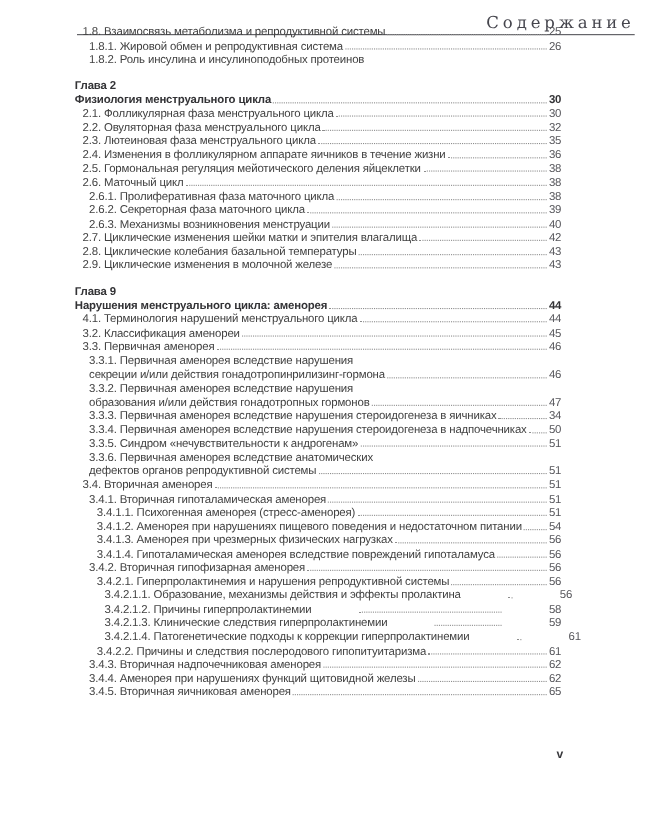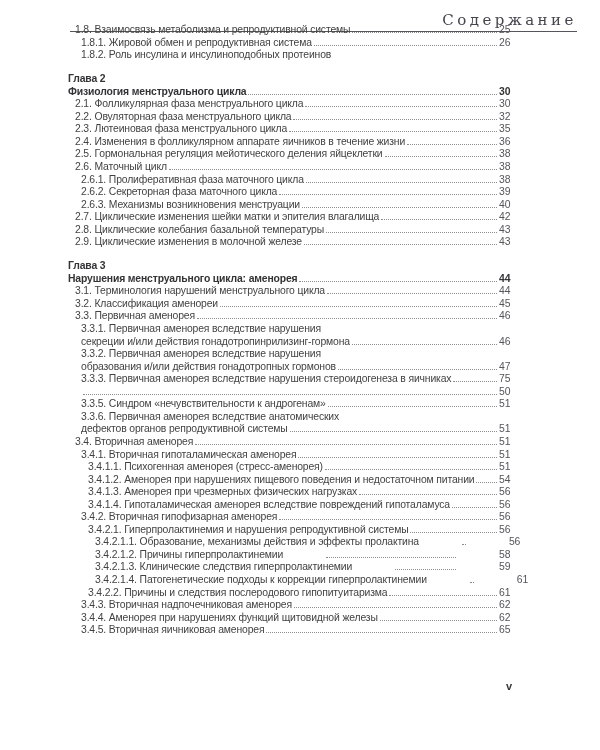--- a/index.html
+++ b/index.html
@@ -159,30 +159,30 @@
     <span class="entry-text">2.8. Циклические колебания базальной температуры</span>
     <span class="dot-leader"></span>
     <span class="entry-page">43</span>
   </div>
       <div class="toc-row level-1">
     <span class="entry-text">2.9. Циклические изменения в молочной железе</span>
     <span class="dot-leader"></span>
     <span class="entry-page">43</span>
   </div>
       <div class="toc-row level-0 bold gap-before">
-    <span class="entry-text">Глава 3</span>
+    <span class="entry-text">Глава 9</span>
 
   </div>
       <div class="toc-row level-0 bold">
     <span class="entry-text">Нарушения менструального цикла: аменорея</span>
     <span class="dot-leader"></span>
     <span class="entry-page">44</span>
   </div>
       <div class="toc-row level-1">
-    <span class="entry-text">3.1. Терминология нарушений менструального цикла</span>
+    <span class="entry-text">4.1. Терминология нарушений менструального цикла</span>
     <span class="dot-leader"></span>
     <span class="entry-page">44</span>
   </div>
       <div class="toc-row level-1">
     <span class="entry-text">3.2. Классификация аменореи</span>
     <span class="dot-leader"></span>
     <span class="entry-page">45</span>
   </div>
       <div class="toc-row level-1">
     <span class="entry-text">3.3. Первичная аменорея</span>
@@ -203,23 +203,24 @@
 
   </div>
       <div class="toc-row level-2">
     <span class="entry-text">образования и/или действия гонадотропных гормонов</span>
     <span class="dot-leader"></span>
     <span class="entry-page">47</span>
   </div>
       <div class="toc-row level-2">
     <span class="entry-text">3.3.3. Первичная аменорея вследствие нарушения стероидогенеза в яичниках</span>
     <span class="dot-leader"></span>
-    <span class="entry-page">75</span>
-  </div>
-      <div class="toc-row level-2">
+    <span class="entry-page">34</span>
+  </div>
+      <div class="toc-row level-2">
+    <span class="entry-text">3.3.4. Первичная аменорея вследствие нарушения стероидогенеза в надпочечниках</span>
     <span class="dot-leader"></span>
     <span class="entry-page">50</span>
   </div>
       <div class="toc-row level-2">
     <span class="entry-text">3.3.5. Синдром «нечувствительности к андрогенам»</span>
     <span class="dot-leader"></span>
     <span class="entry-page">51</span>
   </div>
       <div class="toc-row level-2">
     <span class="entry-text">3.3.6. Первичная аменорея вследствие анатомических</span>

